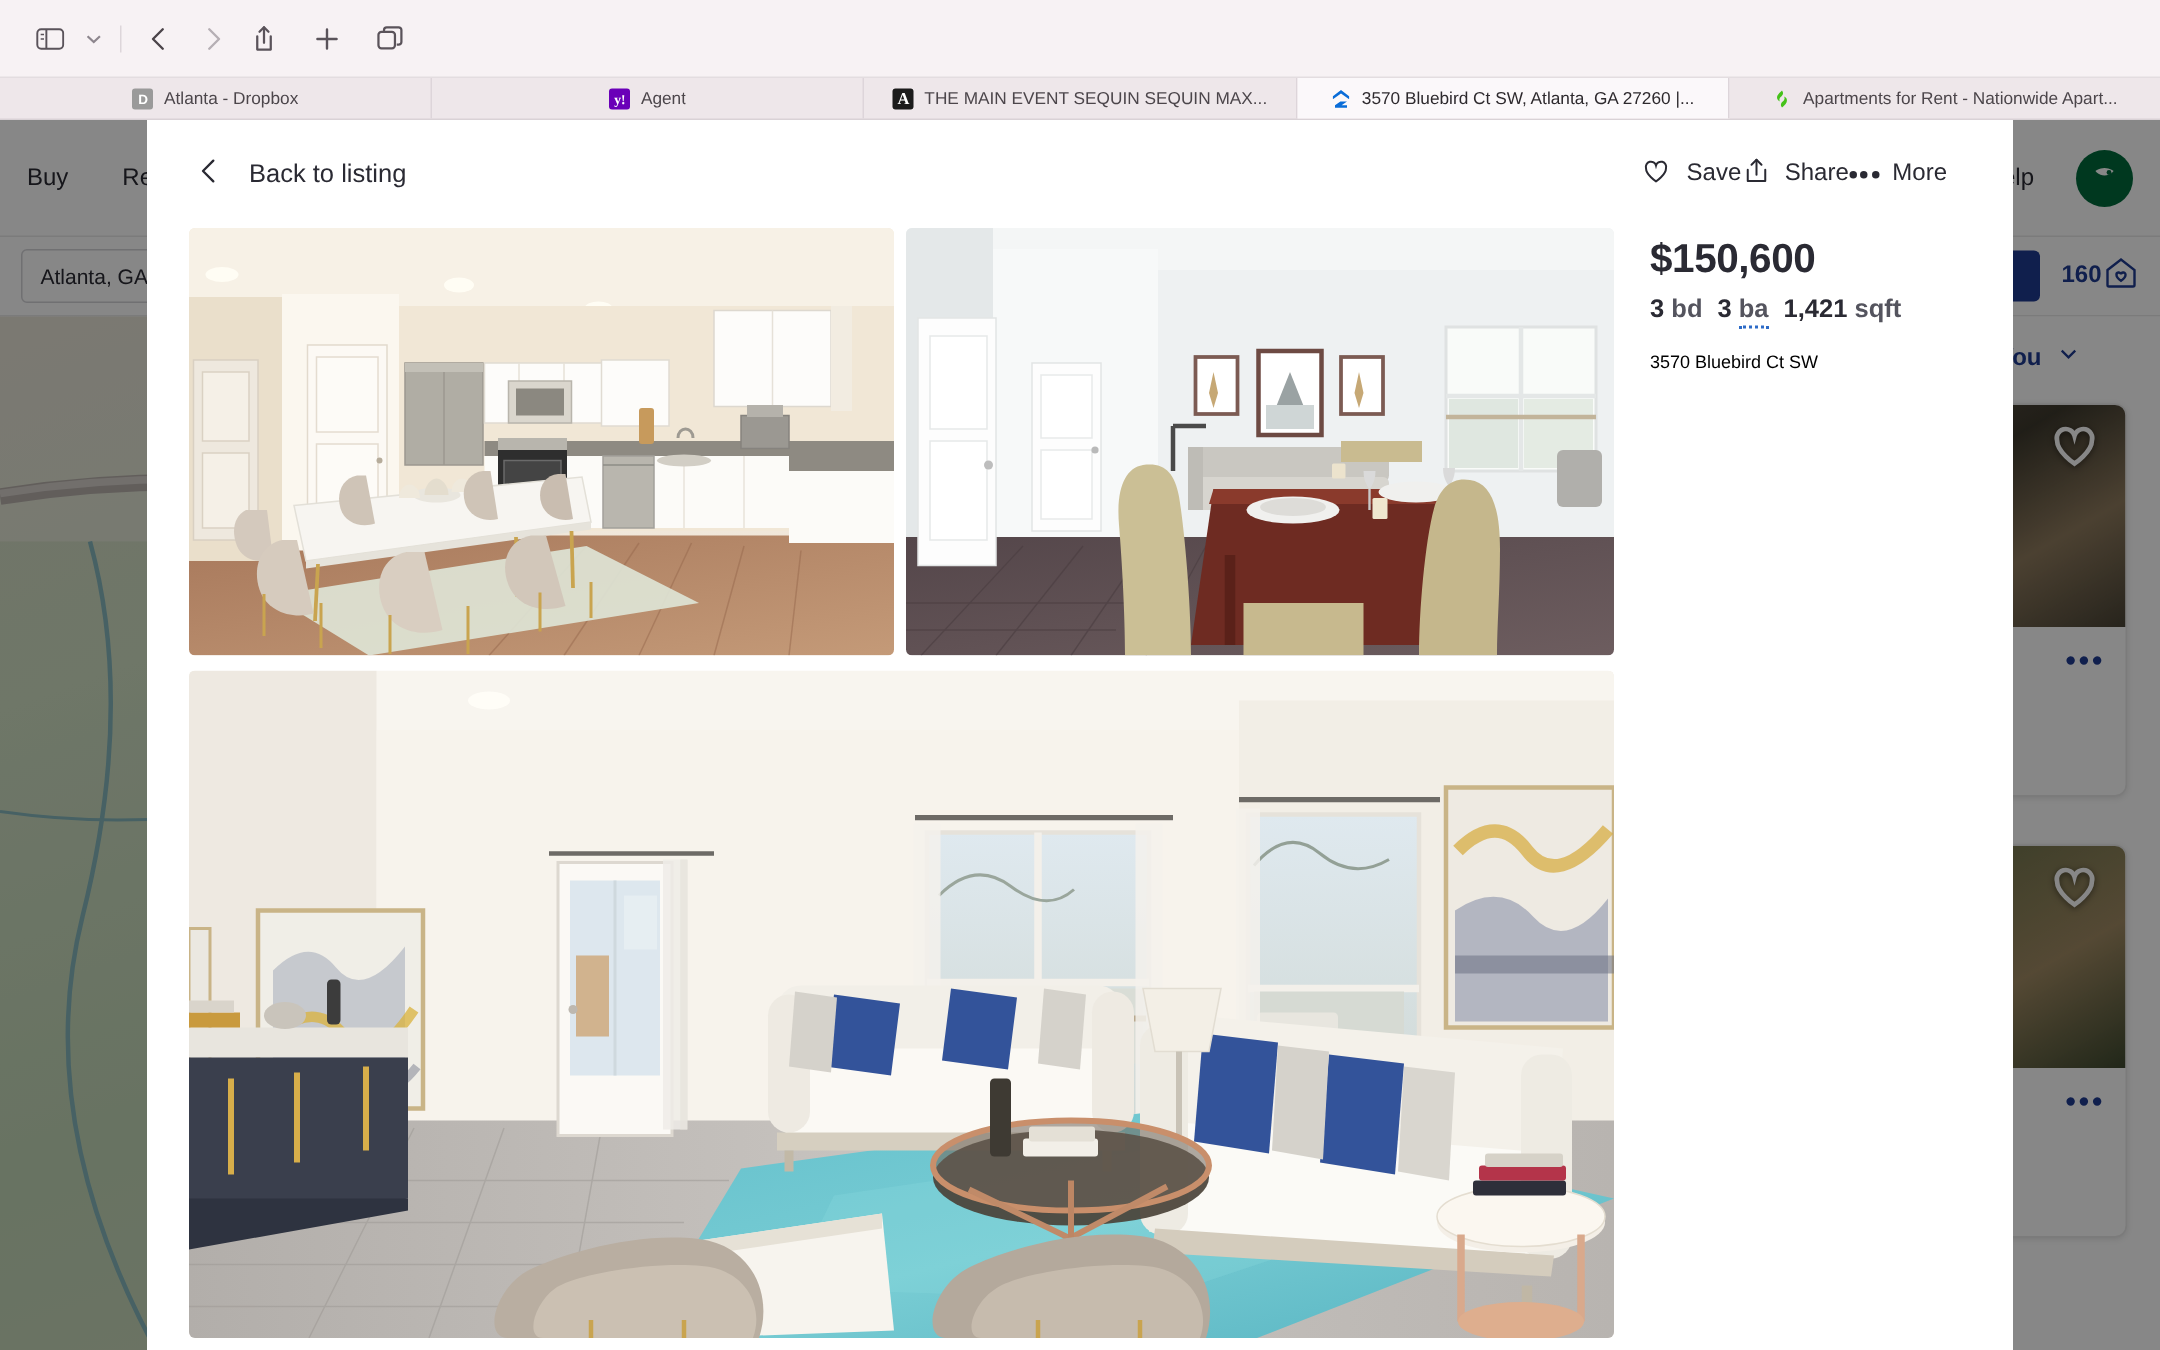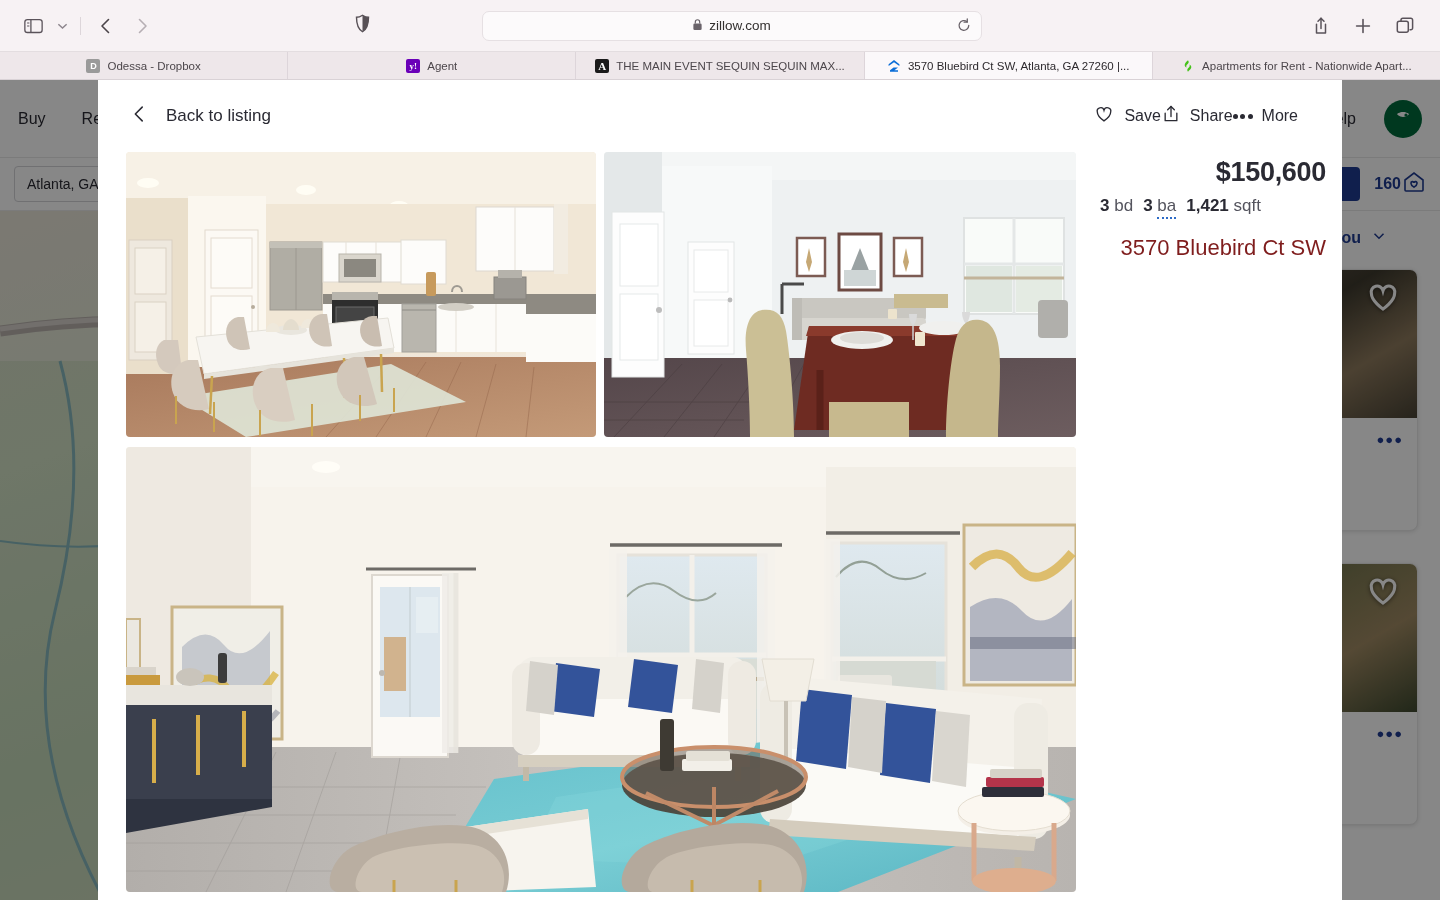--- a/index.html
+++ b/index.html
@@ -124,21 +124,21 @@
 
   
   .dim-overlay {
     position: absolute; left: 0; top: 80px; width: 1440px; height: 820px;
     background: rgba(0,0,0,.47);
   }
 
   
   .modal {
     position: absolute; left: 98px; top: 80px; width: 1244px; height: 820px;
-    background: #fff; overflow: hidden; text-align: right;
+    background: #fff; overflow: hidden;
   }
   .modal-header {
     height: 72px; display: flex; align-items: center; justify-content: space-between;
     padding: 0 44px 0 30px;
   }
   .back-link { display: flex; align-items: center; gap: 16px; color: #2a2a33; font-size: 17px; }
   .hdr-actions { display: flex; align-items: center; }
   .hdr-action { display: flex; align-items: center; gap: 9px; color: #2a2a33; font-size: 16px; }
   .dots-glyph { display: flex; gap: 2.5px; align-items: center; }
   .dots-glyph i { width: 5px; height: 5px; border-radius: 50%; background: #2a2a33; display: block; }
@@ -146,25 +146,25 @@
   .modal-body { display: flex; padding: 0 0 0 28px; }
   .gallery { width: 950px; }
   .gallery-row { display: flex; gap: 8px; margin-bottom: 10px; }
   .photo { border-radius: 4px; overflow: hidden; position: relative; }
   .photo svg { display: block; }
   .details { width: 250px; padding: 5px 0 0 24px; }
   .price { font-size: 27px; font-weight: 700; color: #2a2a33; letter-spacing: -.3px; }
   .facts { margin-top: 8px; font-size: 17px; color: #2a2a33; display: flex; gap: 10px; align-items: baseline; }
   .fact { white-space: nowrap; }
   .fact b { font-weight: 700; }
-  .fact .unit { color: #54545e; }
+  .fact .unit { color: #54545e; font-weight: bold; }
   .fact.tooltip .unit {
     border-bottom: 2px dotted #2d6bc7; padding-bottom: 2px;
   }
-  .addr { margin-top: 17px; font-size: 22px; line-height: 1.38; color: #7f1d1d; }
+  .addr { margin-top: 17px; font-size: 12px; line-height: 1.38; color: #000000; }
   .addr span { display: block; }
 </style>
 </head>
 <body>
 
 <div class="bg-page">
 
   <div class="bg-header">
     <div class="bg-nav">
       <span>Buy</span>
@@ -702,46 +702,20 @@
           <path d="M9.5 2.5L3 9l6.5 6.5"></path>
         </svg>
     </span>
     <span class="chrome-btn dim">
       <svg width="14" height="18" viewBox="0 0 14 18" fill="none" stroke="#b6afb4" stroke-width="1.6" stroke-linecap="round" stroke-linejoin="round">
           <path d="M4.5 2.5L11 9l-6.5 6.5"></path>
         </svg>
     </span>
   </div>
 
-  <div class="chrome-center">
-    <span class="shield-icon-wrap">
-      <svg width="15" height="19" viewBox="0 0 16 20" fill="none" stroke="#585156" stroke-width="1.5">
-        <path d="M8 1.2c2.4 1.6 4.6 2.2 6.4 2.2 0 9.6-3.2 13.6-6.4 15.4C4.8 17 1.6 13 1.6 3.4 3.4 3.4 5.6 2.8 8 1.2z"></path>
-        <path d="M8 1.2v17.6" fill="#585156" stroke="none"></path>
-        <path d="M8 1.2c2.4 1.6 4.6 2.2 6.4 2.2 0 9.6-3.2 13.6-6.4 15.4z" fill="#585156" stroke="none"></path>
-      </svg>
-    </span>
-    <div class="url-bar">
-      <span class="url-inner">
-        <span>
-          <svg width="11" height="13" viewBox="0 0 12 14" fill="#6a636a">
-            <rect x="1.5" y="6" width="9" height="7" rx="1.4"></rect>
-            <path d="M3.6 6V4.2a2.4 2.4 0 0 1 4.8 0V6" fill="none" stroke="#6a636a" stroke-width="1.3"></path>
-          </svg>
-        </span>
-        <span>zillow.com</span>
-      </span>
-      <span class="reload-icon">
-        <svg width="14" height="15" viewBox="0 0 15 16" fill="none" stroke="#6a636a" stroke-width="1.4" stroke-linecap="round">
-          <path d="M12.6 8A5.2 5.2 0 1 1 10.8 4"></path>
-            <path d="M11 1v3.4h-3.4"></path>
-        </svg>
-      </span>
-    </div>
-  </div>
 
   <div class="chrome-right">
     <span class="chrome-btn">
       <svg width="16" height="20" viewBox="0 0 16 20" fill="none" stroke="#5a535a" stroke-width="1.5" stroke-linecap="round" stroke-linejoin="round">
         <path d="M3.5 8.2V17h9V8.2"></path>
           <path d="M8 12.5V2.2"></path>
           <path d="M5 5.2L8 2.2l3 3"></path>
       </svg>
     </span>
     <span class="chrome-btn">
@@ -754,21 +728,21 @@
         <rect x="1.3" y="4.2" width="11" height="11" rx="2"></rect>
           <path d="M5 4.2V3a1.8 1.8 0 0 1 1.8-1.8h8A1.8 1.8 0 0 1 16.6 3v8a1.8 1.8 0 0 1-1.8 1.8h-1.3"></path>
       </svg>
     </span>
   </div>
 </div>
 
 <div class="tab-bar">
   <div class="tab">
     <span class="favicon fav-dropbox">D</span>
-    <span class="tab-label">Odessa - Dropbox</span>
+    <span class="tab-label">Atlanta - Dropbox</span>
   </div>
   <div class="tab">
     <span class="favicon fav-yahoo">y!</span>
     <span class="tab-label">Agent</span>
   </div>
   <div class="tab">
     <span class="favicon fav-amazon">A</span>
     <span class="tab-label">THE MAIN EVENT SEQUIN SEQUIN MAX...</span>
   </div>
   <div class="tab active">

